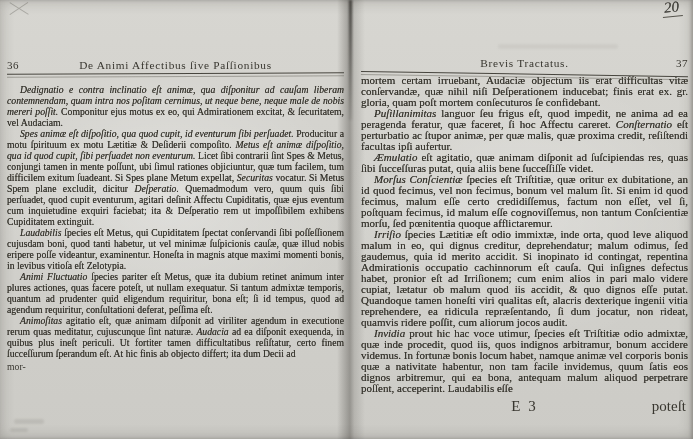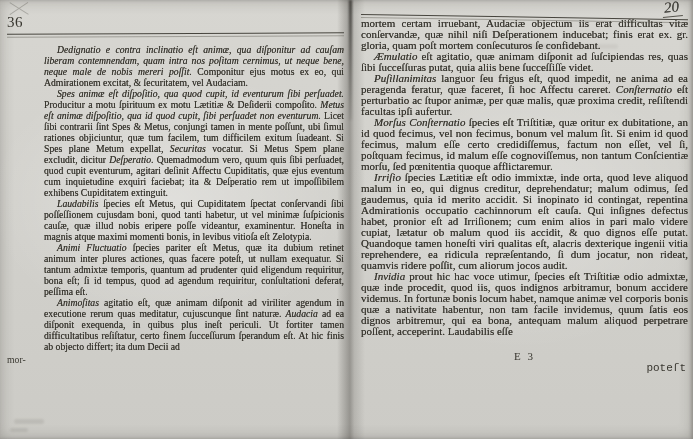--- a/index.html
+++ b/index.html
@@ -34,38 +34,38 @@
   .smudge{position:absolute;background:#8e8c85;opacity:.25;filter:blur(1.3px);border-radius:2px;}
   .sm1{left:14px;top:419px;width:30px;height:5px;}
   .sm2{left:10px;top:428px;width:18px;height:4px;}
   .sm3{left:498px;top:44px;width:120px;height:5px;opacity:.12;}
 
   .page{position:absolute;}
   .page-left{left:7px;top:14px;width:337px;}
   .page-right{left:361px;top:12px;width:327px;}
 
   .hdr{display:flex;align-items:baseline;}
-  .pn{width:30px;font-size:15px;letter-spacing:.5px;}
+  .pn{width:30px;font-size:11px;letter-spacing:.5px;margin-top:45px;}
   .pn.right-pn{text-align:right;}
   .ttl{flex:1;text-align:center;font-size:11.3px;letter-spacing:.7px;white-space:nowrap;}
   .rule{height:2px;border-top:1.8px solid #47453e;border-bottom:.8px solid rgba(90,88,80,.45);margin-top:2px;}
   .page-left  .rule{transform:rotate(-.25deg);}
   .page-right .rule{transform:rotate(.9deg);transform-origin:left center;}
 
   .body{text-align:justify;text-shadow:0 0 .5px rgba(56,54,47,.85);}
-  .page-left  .body{margin-top:7px;font-size:9.7px;line-height:11px;margin-left:37px;}
+  .page-left  .body{margin-top:7px;font-size:9.7px;line-height:11px;}
   .page-right .body{margin-top:0;font-size:11px;line-height:11px;}
   .body p{margin:0;text-indent:13px;}
   .body p.noindent{text-indent:0;}
   .it{font-style:italic;}
 
   .catch{ text-align:left;font-size:9.7px;margin-top:2px;padding-right:26px;}
-  .sigrow{position:relative;margin-top:13px;height:13px;font-size:11px;}
+  .sigrow{position:relative;margin-top:4px;height:13px;font-size:15px;}
   .sig{display:block;text-align:center;letter-spacing:2px;}
-  .catch2{position:absolute;right:2px;top:12px;font-family:Liberation Mono, monospace;}
+  .catch2{position:absolute;right:2px;top:0;}
 
   .hand{
     position:absolute;right:6px;top:-13px;
     font-style:italic;font-size:15px;color:#45443f;
     transform:rotate(-6deg);
     border-bottom:1.4px solid #55534c;padding:0 3px 0 2px;
     text-shadow:0 0 .6px rgba(60,58,52,.7);
   }
 </style>
 </head>
@@ -77,41 +77,47 @@
       <i class="s1"></i>
       <i class="s2"></i>
     </div>
   <div class="smudge sm1"></div>
   <div class="smudge sm2"></div>
   <div class="smudge sm3"></div>
 
   <div class="page page-left">
     <div class="hdr">
       <span class="pn">36</span>
+      <span class="ttl">De Animi Affectibus ſive Paſſionibus</span>
       <span class="pn"></span>
     </div>
     <div class="rule"></div>
     <div class="body">
         <p><span class="it">Dedignatio e contra inclinatio eſt animæ, qua diſponitur ad cauſam liberam contemnendam, quam intra nos poſitam cernimus, ut neque bene, neque male de nobis mereri poſſit.</span><span> Componitur ejus motus ex eo, qui Admirationem excitat, &amp; ſecuritatem, vel Audaciam.</span></p>
         <p><span class="it">Spes animæ eſt diſpoſitio, qua quod cupit, id eventurum ſibi perſuadet.</span><span> Producitur a motu ſpirituum ex motu Lætitiæ &amp; Deſiderii compoſito. </span><span class="it">Metus eſt animæ diſpoſitio, qua id quod cupit, ſibi perſuadet non eventurum.</span><span> Licet ſibi contrarii ſint Spes &amp; Metus, conjungi tamen in mente poſſunt, ubi ſimul rationes objiciuntur, quæ tum facilem, tum difficilem exitum ſuadeant. Si Spes plane Metum expellat, </span><span class="it">Securitas</span><span> vocatur. Si Metus Spem plane excludit, dicitur </span><span class="it">Deſperatio.</span><span> Quemadmodum vero, quum quis ſibi perſuadet, quod cupit eventurum, agitari deſinit Affectu Cupiditatis, quæ ejus eventum cum inquietudine exquiri faciebat; ita &amp; Deſperatio rem ut impoſſibilem exhibens Cupiditatem extinguit.</span></p>
         <p><span class="it">Laudabilis</span><span> ſpecies eſt Metus, qui Cupiditatem ſpectat conſervandi ſibi poſſeſſionem cujusdam boni, quod tanti habetur, ut vel minimæ ſuſpicionis cauſæ, quæ illud nobis eripere poſſe videantur, examinentur. Honeſta in magnis atque maximi momenti bonis, in levibus vitioſa eſt Zelotypia.</span></p>
         <p><span class="it">Animi Fluctuatio</span><span> ſpecies pariter eſt Metus, quæ ita dubium retinet animum inter plures actiones, quas facere poteſt, ut nullam exequatur. Si tantum admixtæ temporis, quantum ad prudenter quid eligendum requiritur, bona eſt; ſi id tempus, quod ad agendum requiritur, conſultationi deferat, peſſima eſt.</span></p>
         <p><span class="it">Animoſitas</span><span> agitatio eſt, quæ animam diſponit ad viriliter agendum in executione rerum quas meditatur, cujuscunque ſint naturæ. </span><span class="it">Audacia</span><span> ad ea diſponit exequenda, in quibus plus ineſt periculi. Ut fortiter tamen difficultatibus reſiſtatur, certo finem ſucceſſurum ſperandum eſt. At hic finis ab objecto differt; ita dum Decii ad</span></p>
       </div>
     <div class="catch">mor-</div>
   </div>
 
   <div class="page page-right">
     <div class="hand">20</div>
+    <div class="hdr">
+      <span class="pn"></span>
+      <span class="ttl">Brevis Tractatus.</span>
+      <span class="pn right-pn">37</span>
+    </div>
     <div class="rule"></div>
     <div class="body">
         <p class="noindent"><span>mortem certam irruebant, Audaciæ objectum iis erat difficultas vitæ conſervandæ, quæ nihil niſi Deſperationem inducebat; finis erat ex. gr. gloria, quam poſt mortem conſecuturos ſe confidebant.</span></p>
+        <p><span class="it">Puſillanimitas</span><span> languor ſeu frigus eſt, quod impedit, ne anima ad ea peragenda feratur, quæ faceret, ſi hoc Affectu careret. </span><span class="it">Conſternatio</span><span> eſt perturbatio ac ſtupor animæ, per quæ malis, quæ proxima credit, reſiſtendi facultas ipſi aufertur.</span></p>
         <p><span class="it">Æmulatio</span><span> eſt agitatio, quæ animam diſponit ad ſuſcipiendas res, quas ſibi ſucceſſuras putat, quia aliis bene ſucceſſiſſe videt.</span></p>
-        <p><span class="it">Puſillanimitas</span><span> languor ſeu frigus eſt, quod impedit, ne anima ad ea peragenda feratur, quæ faceret, ſi hoc Affectu careret. </span><span class="it">Conſternatio</span><span> eſt perturbatio ac ſtupor animæ, per quæ malis, quæ proxima credit, reſiſtendi facultas ipſi aufertur.</span></p>
-        <p><span class="it">Morſus Conſternatio</span><span> ſpecies eſt Triſtitiæ, quæ oritur ex dubitatione, an id quod fecimus, vel non fecimus, bonum vel malum ſit. Si enim id quod fecimus, malum eſſe certo credidiſſemus, factum non eſſet, vel ſi, poſtquam fecimus, id malum eſſe cognoviſſemus, non tantum Conſcientiæ morſu, ſed pœnitentia quoque afflictaremur.</span></p>
+        <p><span class="it">Morſus Conſcientiæ</span><span> ſpecies eſt Triſtitiæ, quæ oritur ex dubitatione, an id quod fecimus, vel non fecimus, bonum vel malum ſit. Si enim id quod fecimus, malum eſſe certo credidiſſemus, factum non eſſet, vel ſi, poſtquam fecimus, id malum eſſe cognoviſſemus, non tantum Conſcientiæ morſu, ſed pœnitentia quoque afflictaremur.</span></p>
         <p><span class="it">Irriſio</span><span> ſpecies Lætitiæ eſt odio immixtæ, inde orta, quod leve aliquod malum in eo, qui dignus creditur, deprehendatur; malum odimus, ſed gaudemus, quia id merito accidit. Si inopinato id contingat, repentina Admirationis occupatio cachinnorum eſt cauſa. Qui inſignes defectus habet, pronior eſt ad Irriſionem; cum enim alios in pari malo videre cupiat, lætatur ob malum quod iis accidit, &amp; quo dignos eſſe putat. Quandoque tamen honeſti viri qualitas eſt, alacris dexterique ingenii vitia reprehendere, ea ridicula repræſentando, ſi dum jocatur, non rideat, quamvis ridere poſſit, cum aliorum jocos audit.</span></p>
         <p><span class="it">Invidia</span><span> prout hic hac voce utimur, ſpecies eſt Triſtitiæ odio admixtæ, quæ inde procedit, quod iis, quos indignos arbitramur, bonum accidere videmus. In fortunæ bonis locum habet, namque animæ vel corporis bonis quæ a nativitate habentur, non tam facile invidemus, quum ſatis eos dignos arbitremur, qui ea bona, antequam malum aliquod perpetrare poſſent, acceperint. Laudabilis eſſe</span></p>
       </div>
     <div class="sigrow">
       <span class="sig">E 3</span>
       <span class="catch2">poteſt</span>
     </div>
   </div>
 </div>
 

